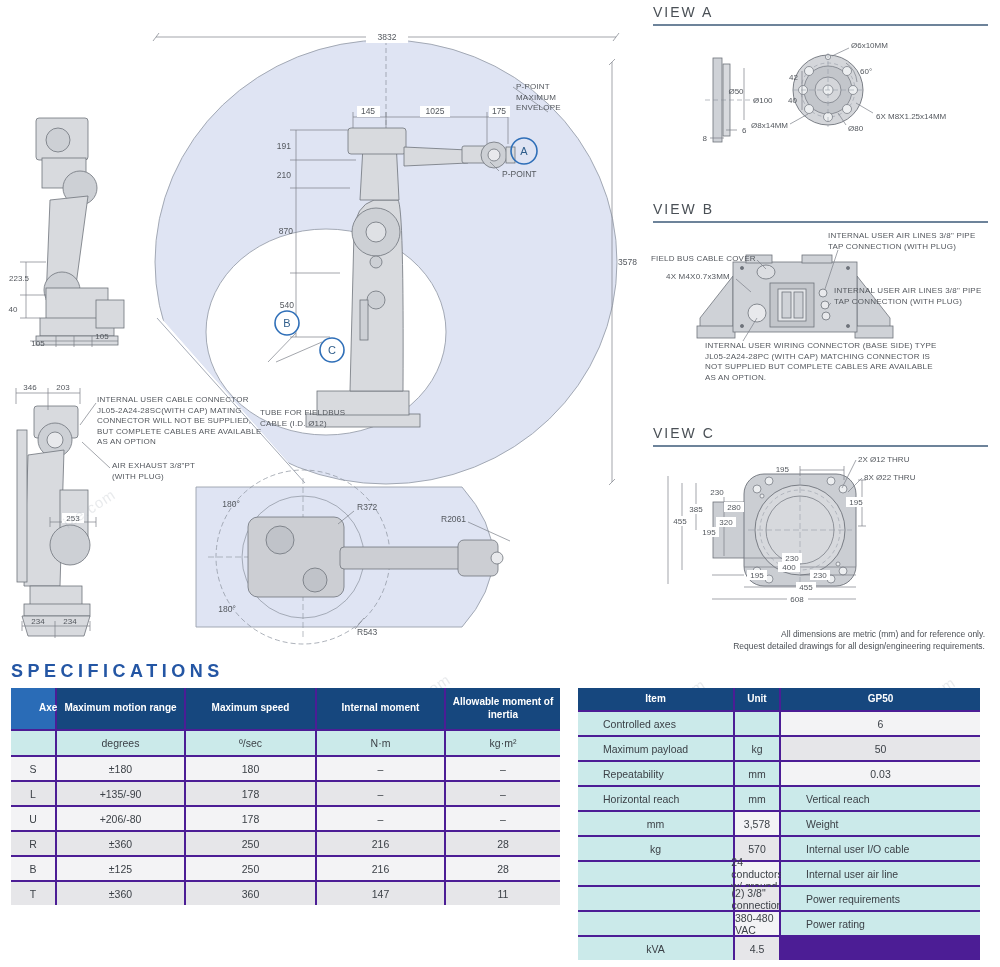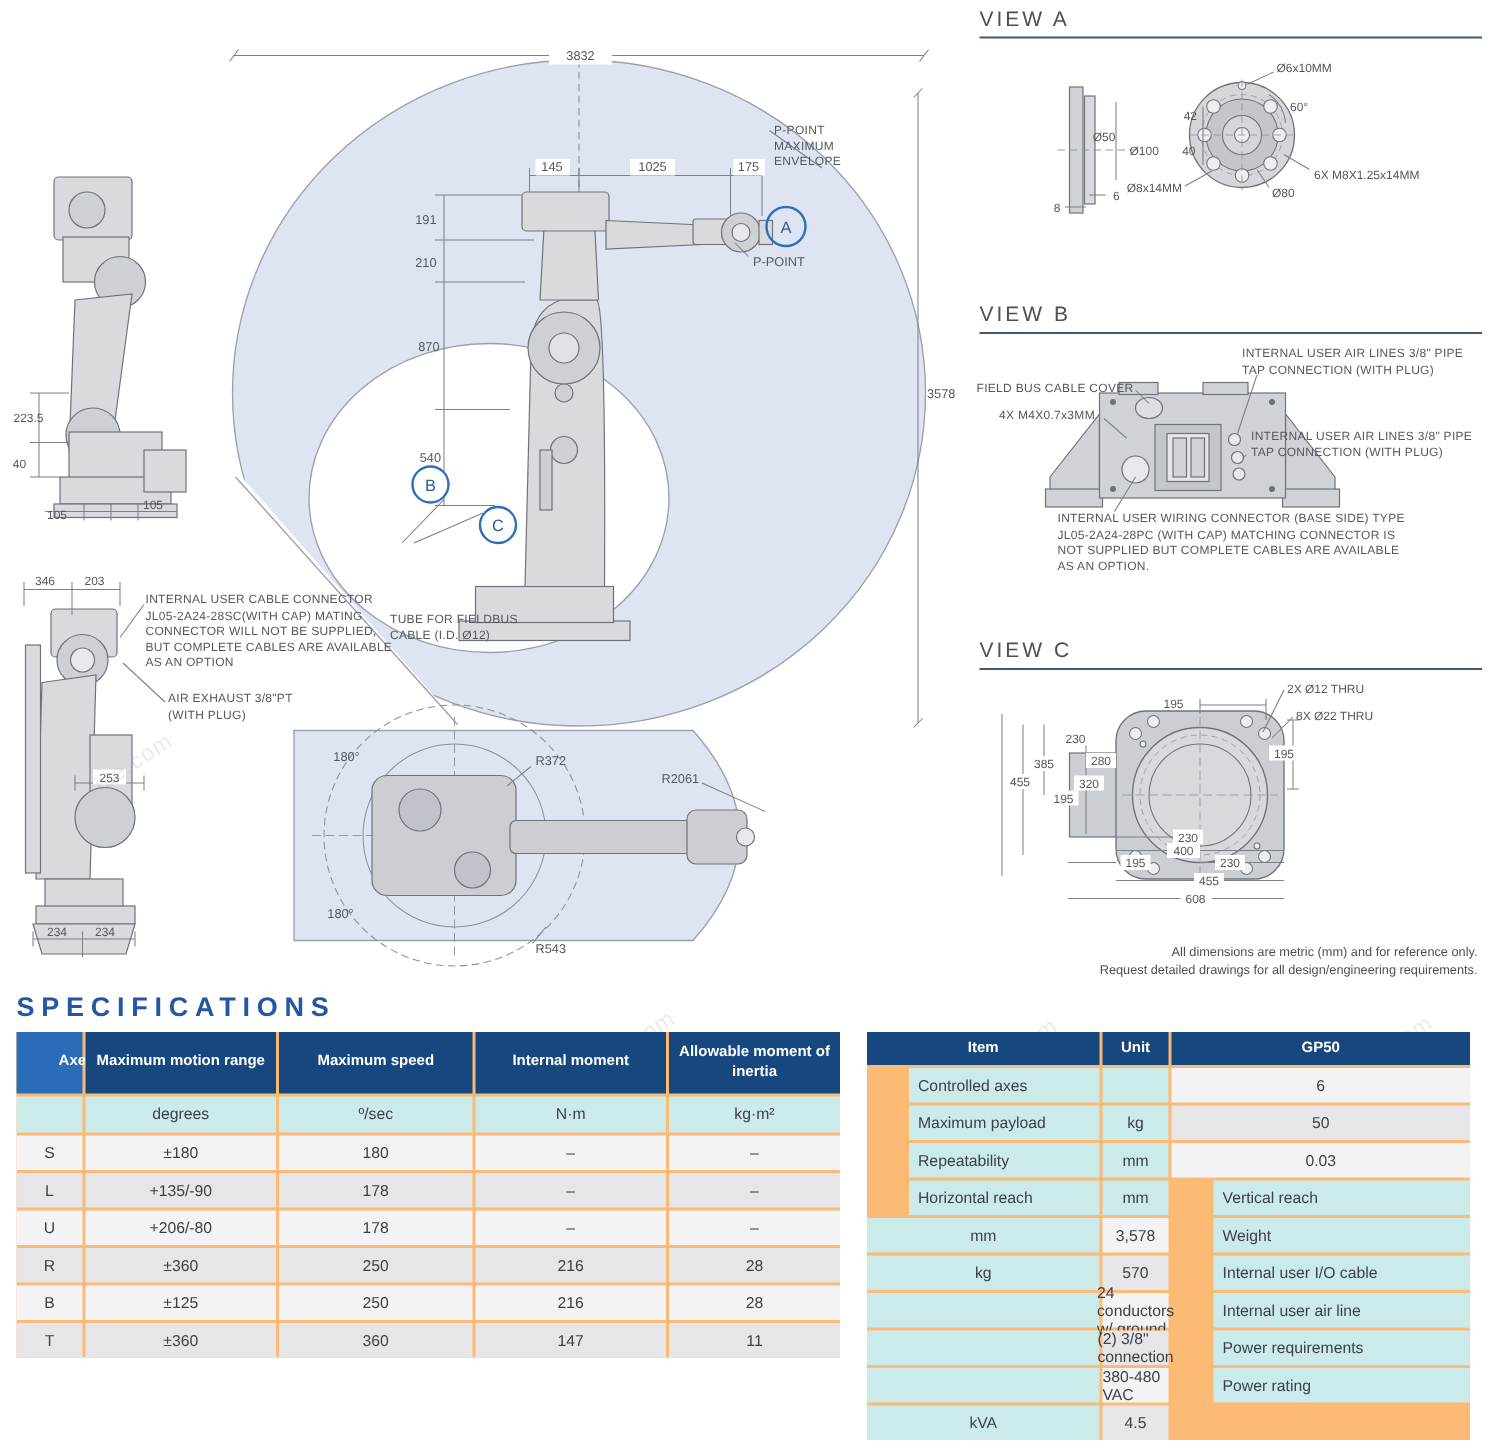--- a/index.html
+++ b/index.html
@@ -10,28 +10,28 @@
   .dimtxt{font-size:8.5px;}
   .dimtxt-s{font-size:8px;}
   .vtitle{font-size:14px;fill:#4a5056;letter-spacing:2px;}
   .mk{font-size:11px;fill:#2f5d8a;}
   .note{position:absolute;font-size:8px;line-height:1.32;color:#54585e;letter-spacing:.2px;}
   .wm{position:absolute;font-size:15px;color:#9aa2ac;opacity:.22;transform:rotate(-33deg);
       letter-spacing:1px;pointer-events:none;}
   
   .spec-title{position:absolute;left:11px;top:661px;font-size:18px;font-weight:800;
       color:#2456a4;letter-spacing:4.5px;}
-  .tbl{position:absolute;display:grid;gap:2px;background:#fdba74;}
+  .tbl{position:absolute;display:grid;gap:2px;background:#4c1d95;}
   .cell{display:flex;align-items:center;justify-content:center;font-size:10.5px;color:#3c4147;}
   .hcell{background:#16477e;color:#ffffff;font-weight:bold;font-size:10px;text-align:center;line-height:1.25;}
   .hcell-blue{background:#2a6cb7;padding-left:36px;}
   .teal{background:#cbeaea;}
   .rl{background:#f3f3f5;}
   .rd{background:#e6e6e9;}
-  .left-pad{justify-content:flex-start;padding-left:6px;margin-left:28px;}
+  .left-pad{justify-content:flex-start;padding-left:25px;}
   #axes-table{left:11px;top:688px;grid-template-columns:44px 127px 129px 127px 114px;
       grid-template-rows:41px 24px repeat(6,23px);}
   #spec-table{left:578px;top:688px;grid-template-columns:155px 44px 199px;
       grid-template-rows:22px repeat(10,23px);}
   .foot{position:absolute;right:15px;top:628px;width:360px;text-align:right;
       font-size:8.5px;line-height:1.45;color:#4a4f55;}
 </style>
 </head>
 <body>
 

